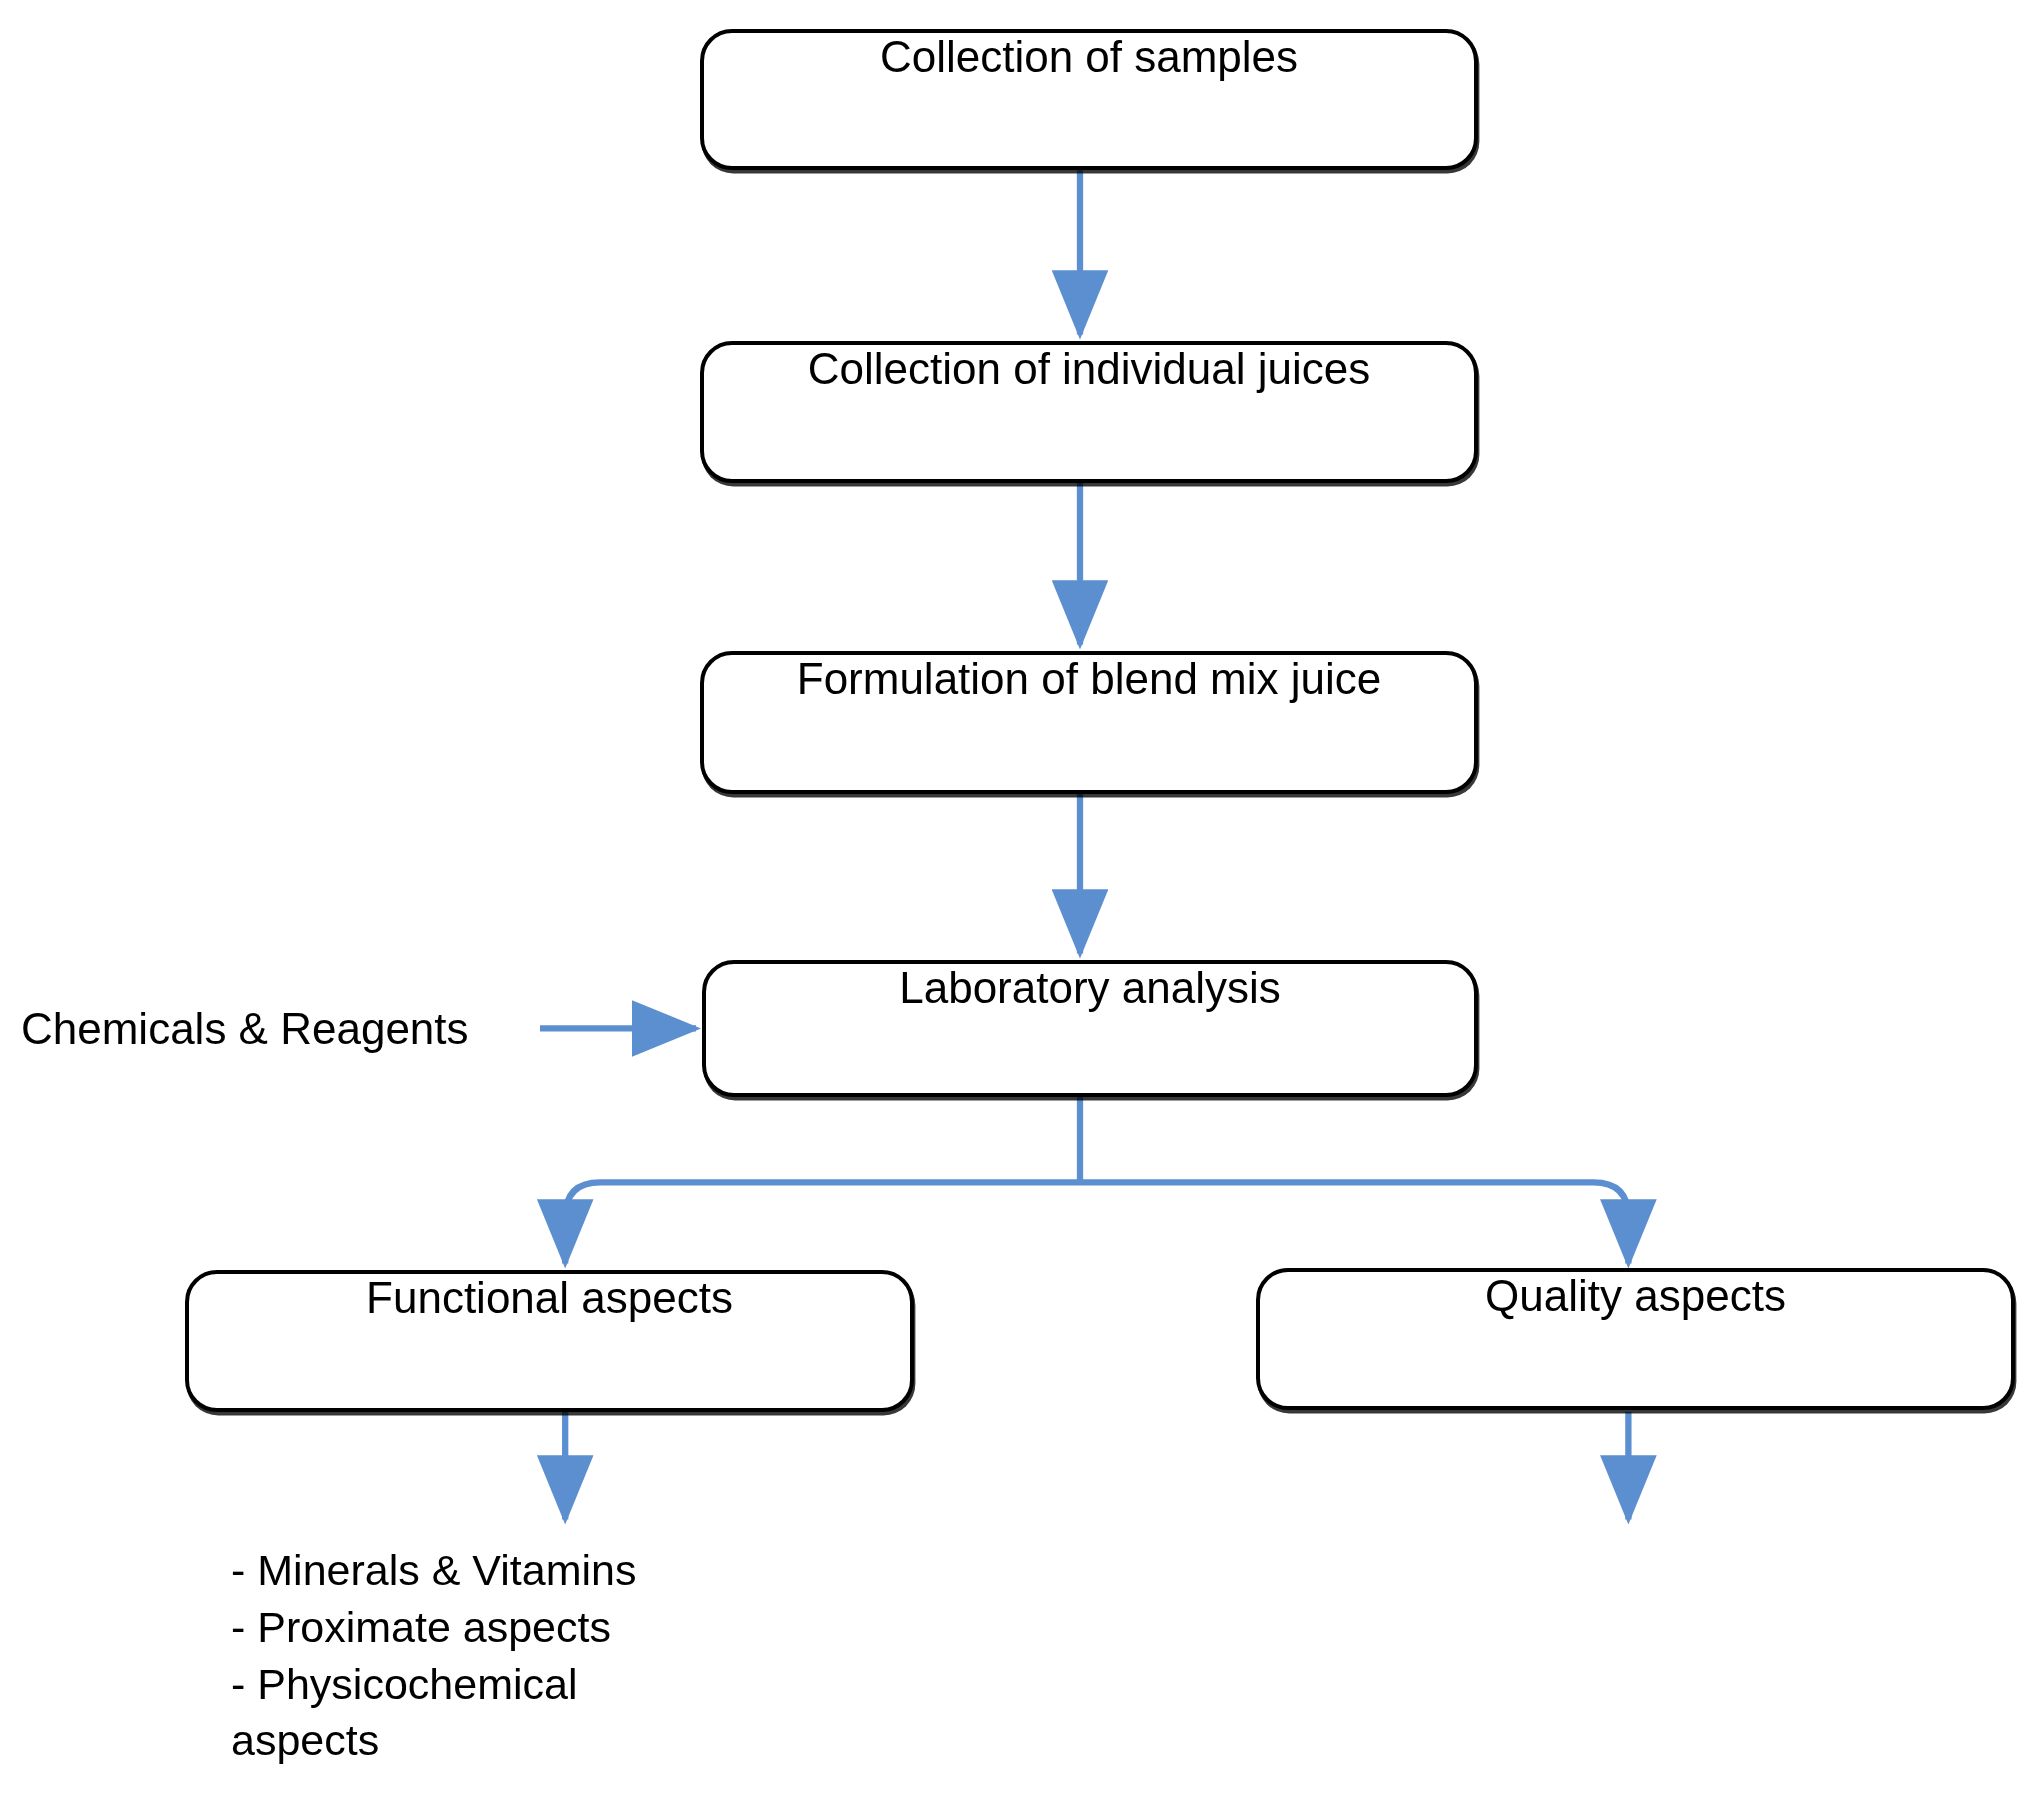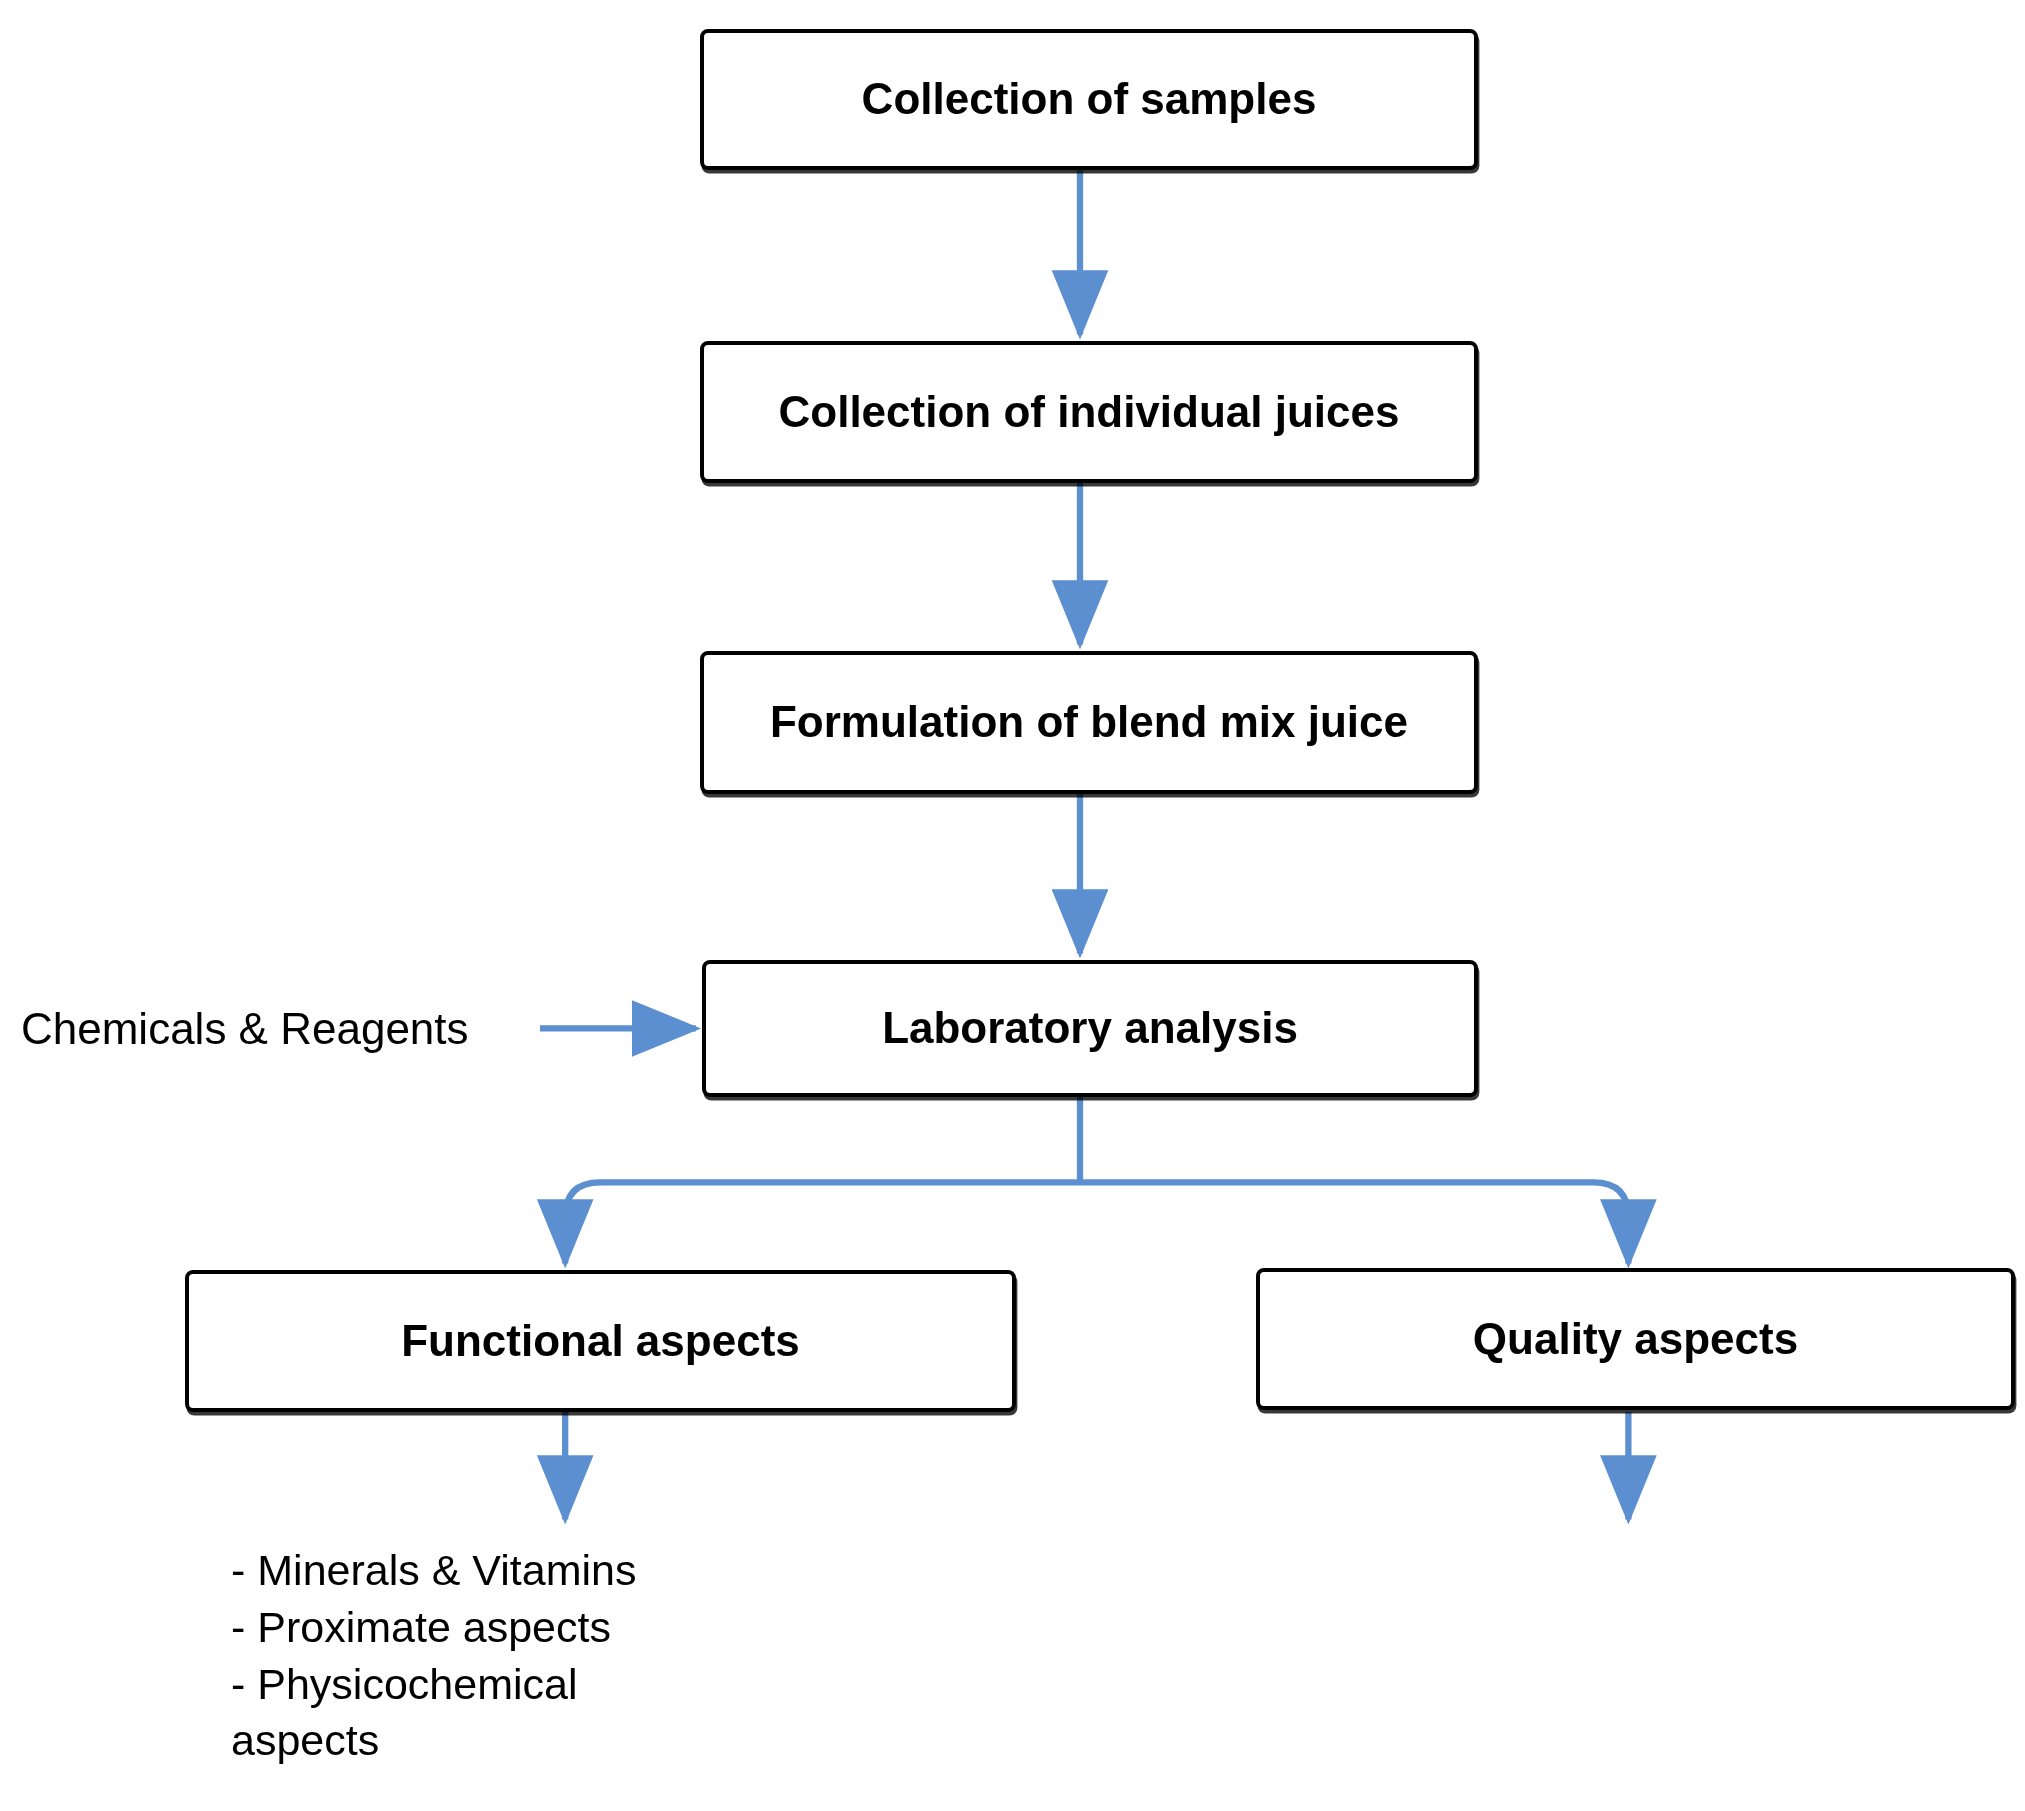--- a/index.html
+++ b/index.html
@@ -15,39 +15,38 @@
     width: 2025px;
     height: 1812px;
     background: #ffffff;
     overflow: hidden;
   }
   .node {
     position: absolute;
     box-sizing: border-box;
     background: #ffffff;
     border: 4.2px solid #000000;
-    border-radius: 8px;
+    border-radius: 32px;
     display: flex;
-    align-items: center;
+    align-items: flex-start;
     justify-content: center;
     color: #000000;
     text-align: center;
     line-height: 1.1;
     box-shadow: 1.4px 3.5px 0 rgba(0,0,0,0.78);
-    font-weight: bold;
   }
   .node .node-label {
     display: block;
     padding: 0 18px;
   }
   #node-collection { left: 700px; top: 29px;   width: 778px; height: 141px; font-size: 44px; }
   #node-preparation{ left: 700px; top: 341px;  width: 778px; height: 142px; font-size: 44px; }
   #node-formulation{ left: 700px; top: 651px;  width: 778px; height: 143px; font-size: 44px; }
   #node-laboratory { left: 702px; top: 960px; width: 776px; height: 137px; font-size: 44px; }
-  #node-functional { left: 185px;  top: 1270px; width: 831px; height: 142px; font-size: 44px; }
+  #node-functional { left: 185px;  top: 1270px; width: 729px; height: 142px; font-size: 44px; }
   #node-quality    { left: 1256px; top: 1268px; width: 759px; height: 142px; font-size: 44px; }
 
   .side-label {
     position: absolute;
     color: #000000;
     font-size: 44px;
     white-space: nowrap;
     text-align: center;
   }
   #label-chemicals { left: 21px; top: 1004px; }

